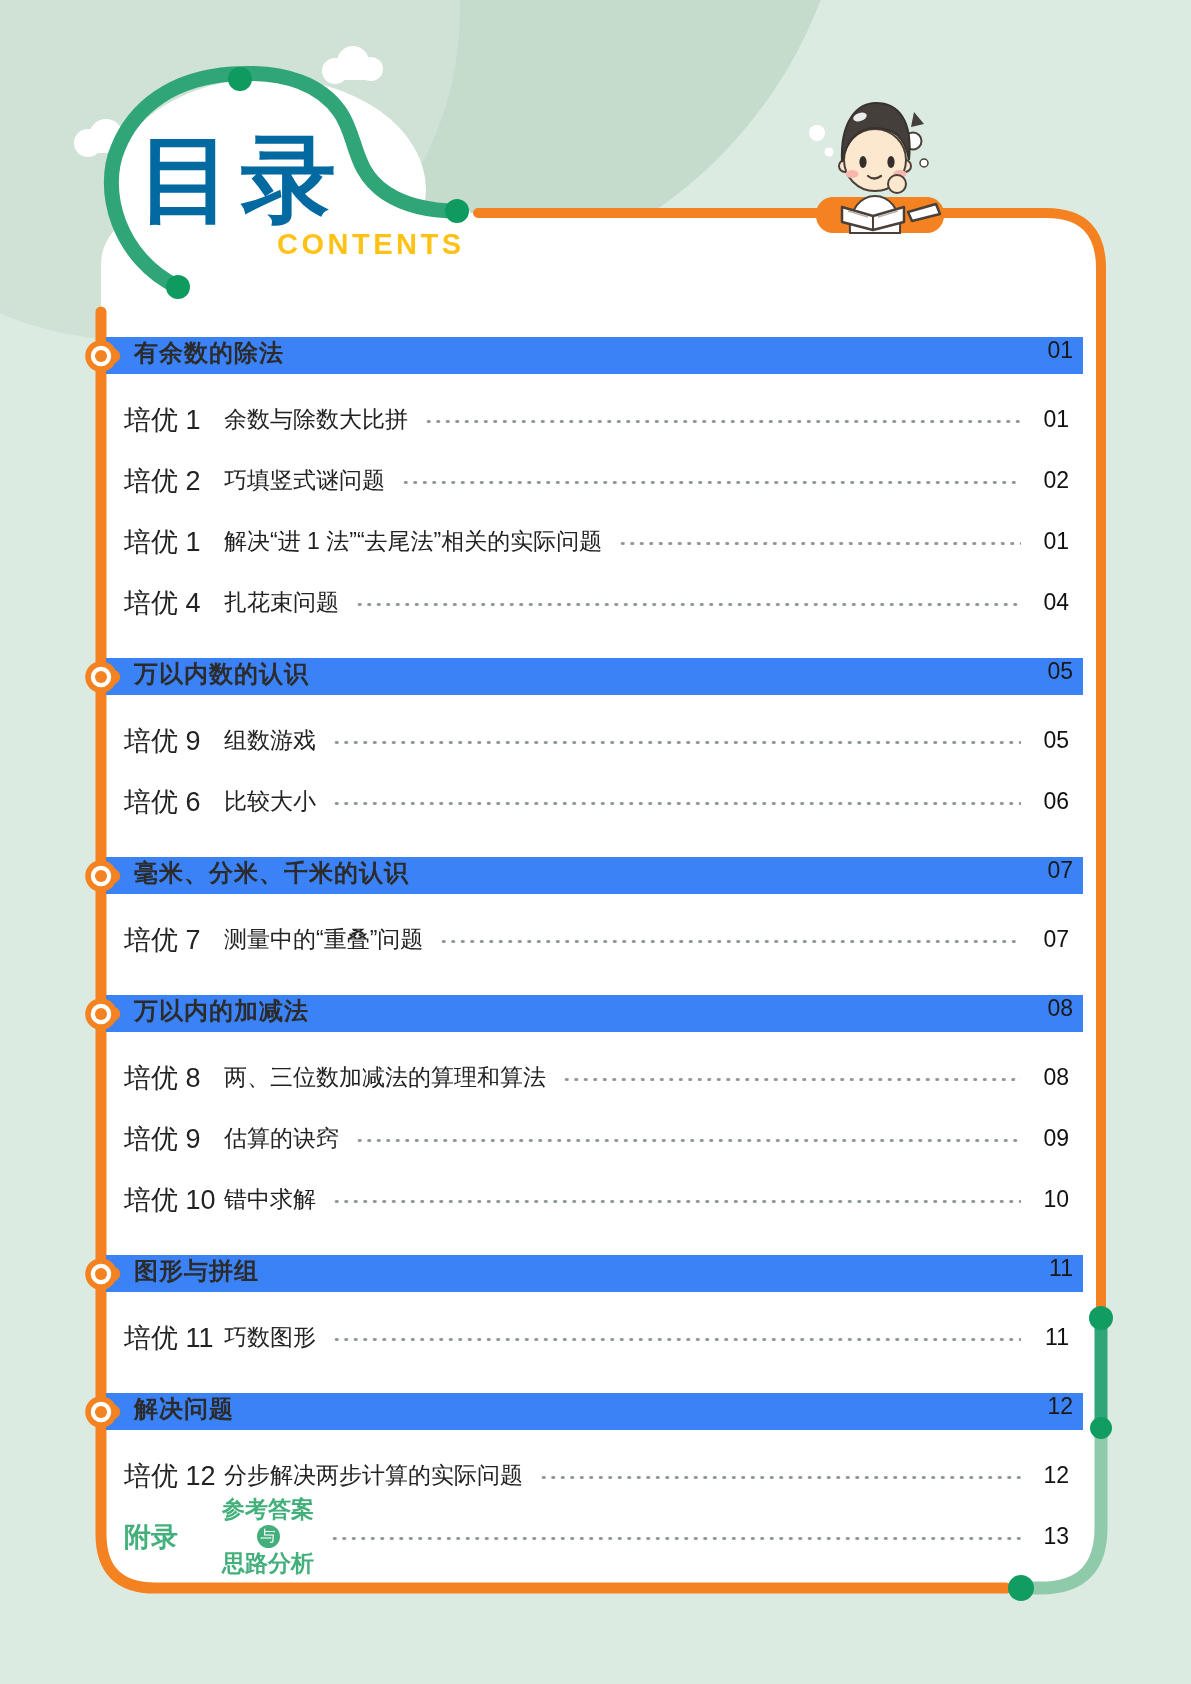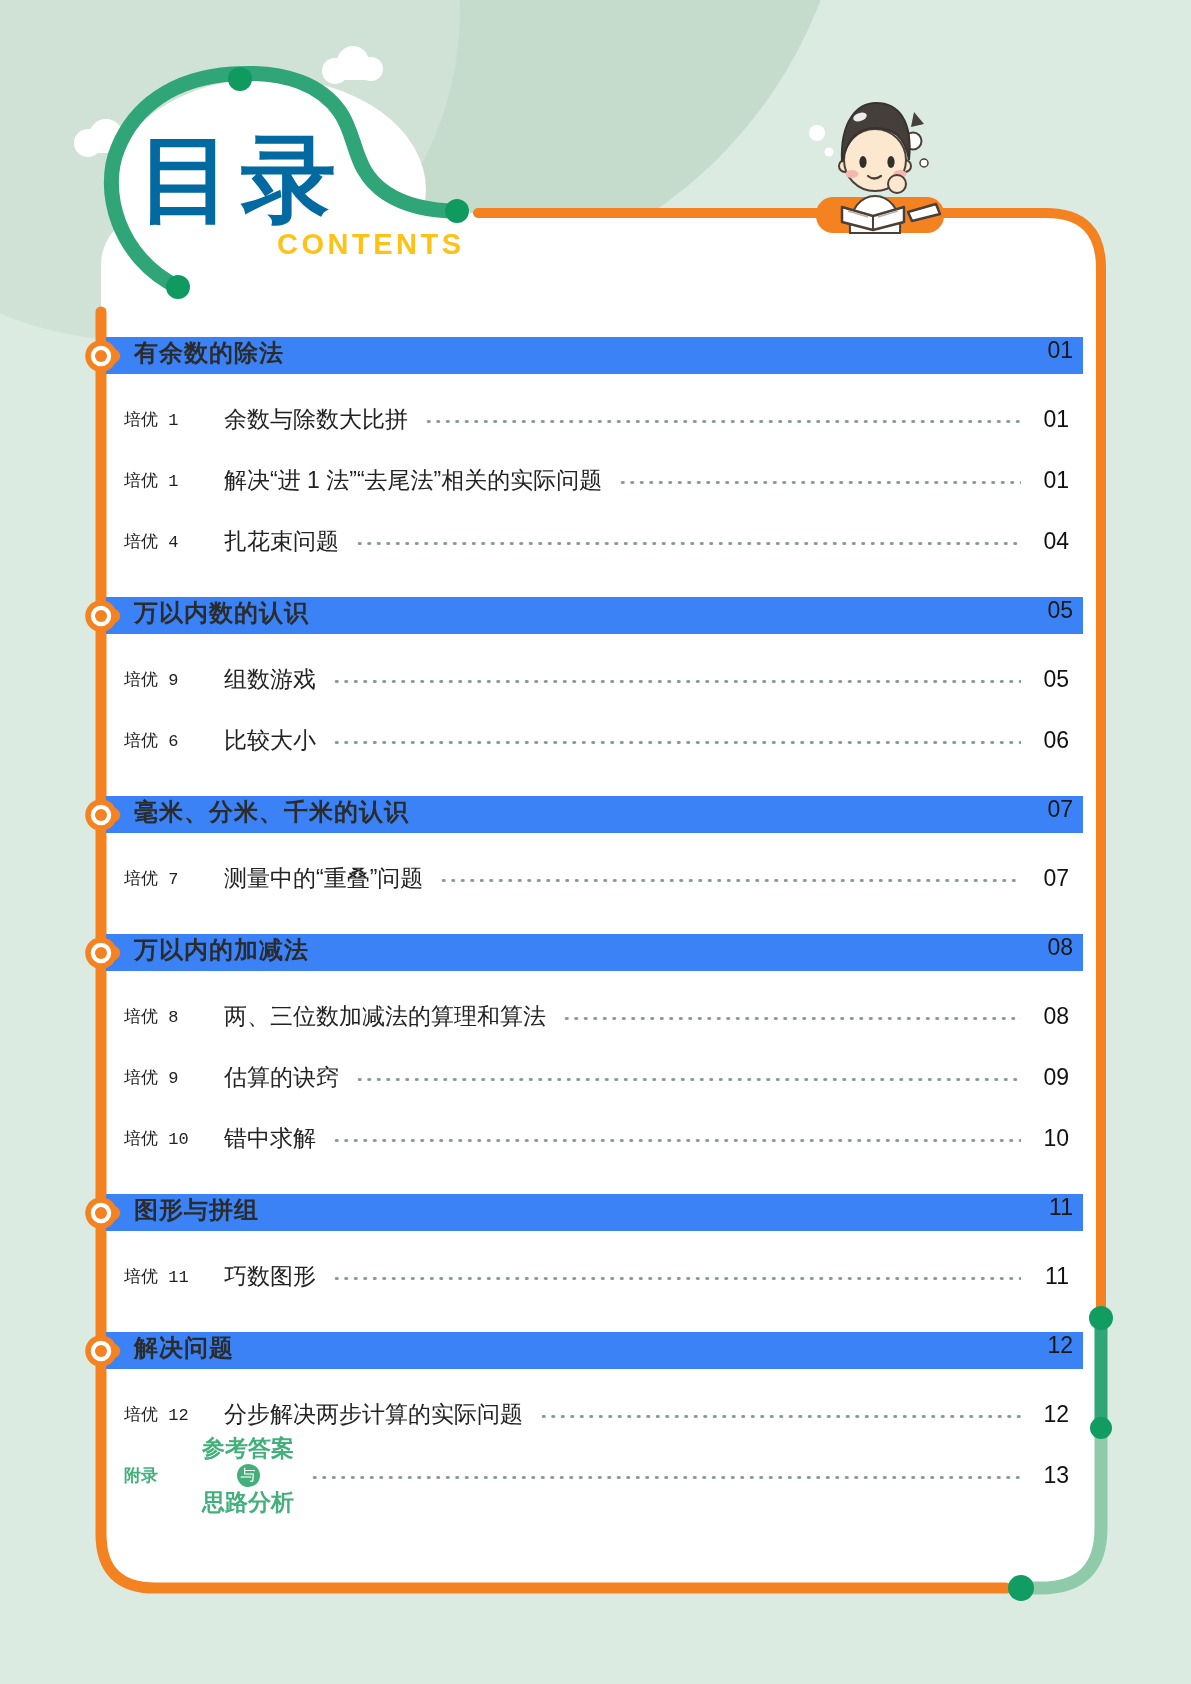--- a/index.html
+++ b/index.html
@@ -32,21 +32,21 @@
     position:absolute;left:-25px;top:50%;transform:translateY(-50%);
     width:40px;height:40px;
   }
   .sec-title{font-size:24px;font-weight:600;color:#2b2b2b;letter-spacing:1px;}
   .sec-page{margin-left:auto;font-size:23px;color:#181818;}
 
   .toc-item{
     display:flex;align-items:center;height:31px;margin-top:30px;
     padding:0 27px 0 18px;box-sizing:border-box;width:100%;
   }
-  .item-label{font-size:17px;color:#222;width:100px;flex:none;font-family:Liberation Mono, monospace;}
+  .item-label{font-size:27px;color:#222;width:100px;flex:none;}
   .item-title{font-size:23px;color:#222;flex:none;margin-right:16px;white-space:nowrap;}
   .leader{
     flex:1;height:9px;margin-right:14px;align-self:center;
     background-image:radial-gradient(circle,#8f9893 1.6px,transparent 2px);
     background-size:9.5px 9px;background-repeat:repeat-x;background-position:0 2px;
   }
   .item-page{flex:none;min-width:34px;text-align:right;font-size:23px;color:#111;}
 
   .appendix .item-label{color:#43b07c;font-weight:700;width:auto;margin-right:44px;}
   .appendix .item-title{color:#43b07c;font-weight:700;display:flex;align-items:center;flex-direction:column;}
@@ -136,20 +136,26 @@
     <span class="sec-page">01</span>
   </div>
 
   <div class="toc-item">
     <span class="item-label">培优 1</span>
     <span class="item-title">余数与除数大比拼</span>
     <span class="leader"></span>
     <span class="item-page">01</span>
   </div>
 
+  <div class="toc-item">
+    <span class="item-label">培优 2</span>
+    <span class="item-title">巧填竖式谜问题</span>
+    <span class="leader"></span>
+    <span class="item-page">02</span>
+  </div>
 
   <div class="toc-item">
     <span class="item-label">培优 1</span>
     <span class="item-title">解决“进 1 法”“去尾法”相关的实际问题</span>
     <span class="leader"></span>
     <span class="item-page">01</span>
   </div>
 
   <div class="toc-item">
     <span class="item-label">培优 4</span>

